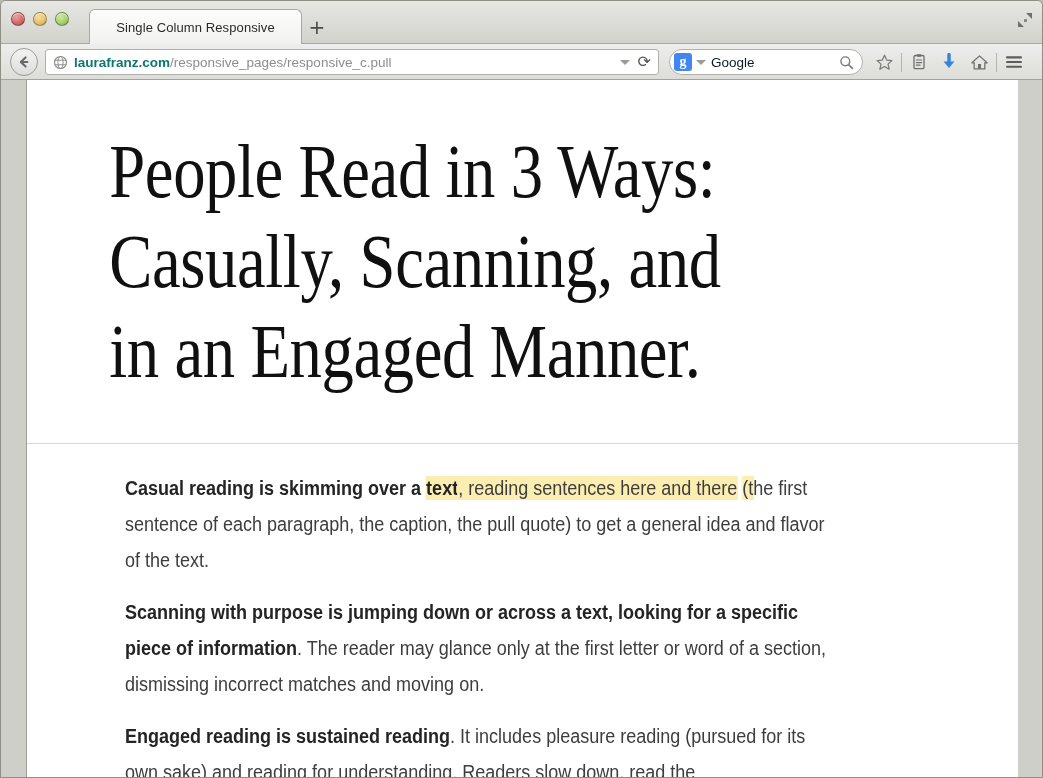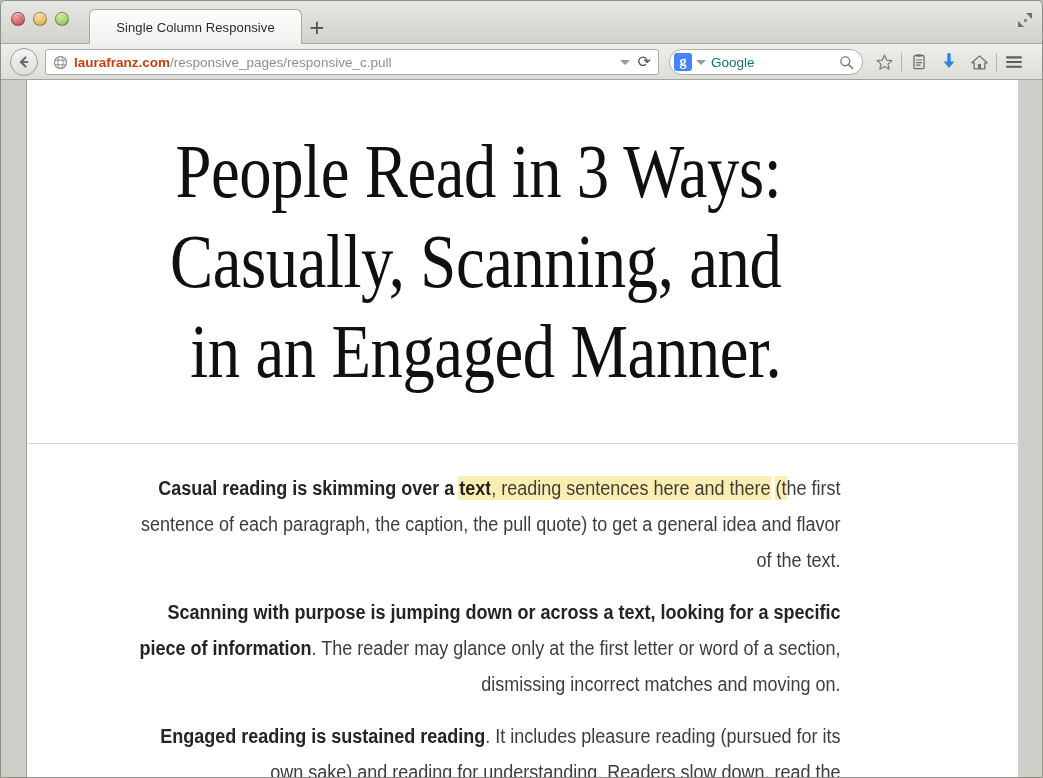--- a/index.html
+++ b/index.html
@@ -100,21 +100,21 @@
     border-radius: 3px;
     box-sizing: border-box;
     display: flex; align-items: center;
   }
   #globe { margin-left: 7px; margin-right: 6px; display: flex; }
   #url-text {
     font-size: 13.5px; color: #8d8d8d;
     white-space: nowrap; overflow: hidden;
     letter-spacing: 0;
   }
-  #url-text b { color: #c2410c; font-weight: bold; }
+  #url-text b { color: #0f766e; font-weight: bold; }
   #url-right {
     margin-left: auto; display: flex; align-items: center;
     gap: 8px; padding-right: 7px;
   }
   .caret-dn {
     width: 0; height: 0;
     border-left: 5px solid transparent;
     border-right: 5px solid transparent;
     border-top: 5px solid #9a9a96;
   }
@@ -132,21 +132,21 @@
   }
   #g-badge {
     margin-left: 4px;
     width: 18px; height: 18px; border-radius: 3px;
     background: #4285f4; color: #fff;
     font-family: "Liberation Serif", serif;
     font-size: 14px; font-weight: bold;
     display: flex; align-items: center; justify-content: center;
   }
   #g-caret { margin: 0 5px 0 4px; }
-  #search-text { font-size: 13.5px; color: #0f766e; }
+  #search-text { font-size: 13.5px; color: #0f172a; }
   #search-mag { margin-left: auto; padding-right: 8px; display: flex; }
 
   #toolicons {
     position: absolute; left: 868px; top: 5px;
     height: 26px; display: flex; align-items: center; gap: 0;
   }
   .tool { width: 30px; height: 26px;
           display: flex; align-items: center; justify-content: center; }
   .tdiv { width: 1px; height: 19px; background: #b6b6b0; margin: 0 2px; }
 
@@ -157,21 +157,20 @@
     background: #cfcfca;
   }
   #frame-left  { left: 0; border-right: 1px solid #9f9f98; }
   #frame-right { right: 0; border-left: 1px solid #9f9f98; }
 
   #viewport {
     position: absolute; left: 26px; top: 79px;
     width: 991px; height: 699px;
     background: #ffffff;
     overflow: hidden;
-    text-align: right;
   }
 
   
   #headline {
     margin: 0;
     padding: 46px 0 0 98px;
     width: 800px;
     font-family: "Liberation Serif", "DejaVu Serif", serif;
     font-weight: normal;
     font-size: 77px;

